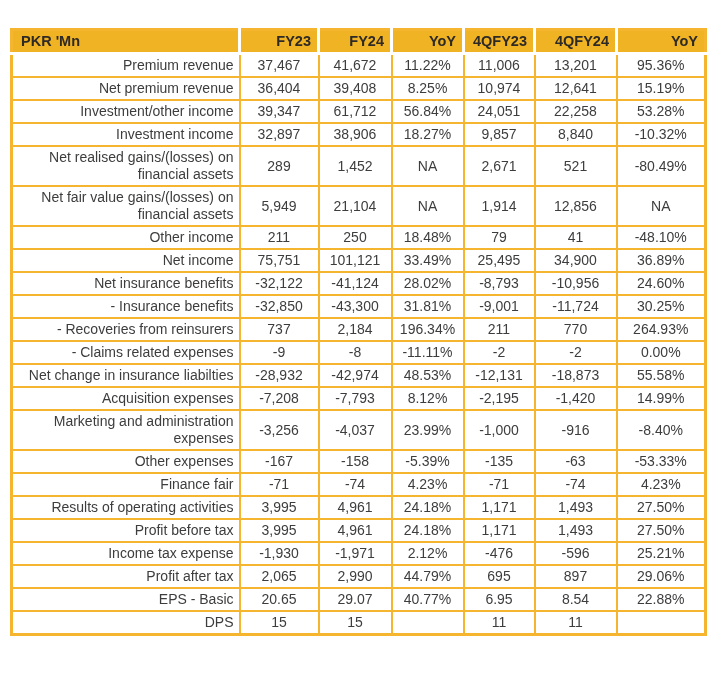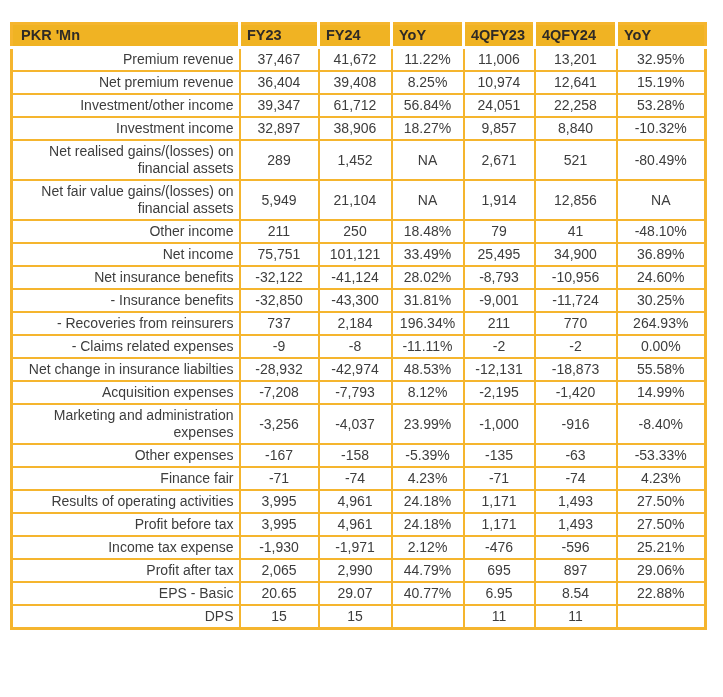--- a/index.html
+++ b/index.html
@@ -14,39 +14,39 @@
     margin:0;
     padding:0;
     background:var(--page-bg);
     font-family:"Liberation Sans","DejaVu Sans",sans-serif;
     color:var(--body-text);
   }
   .page{
     width:723px;
     height:686px;
     box-sizing:border-box;
-    padding:22px 10px;
+    padding:28px 10px;
     background:var(--page-bg);
   }
   table.fin{
     border-collapse:collapse;
     table-layout:fixed;
     width:694px;
     border:3px solid var(--grid);
     background:var(--cell-bg);
   }
   table.fin th{
     background:var(--gold);
     color:var(--header-text);
     font-weight:bold;
     font-size:14.5px;
     padding:2px 6px;
     border-left:3px solid #FFFFFF;
     border-bottom:3px solid #FFFFFF;
-    text-align:left;
+    text-align:right;
     line-height:17px;
   }
   table.fin th.label{
     text-align:left;
     padding-left:8px;
     border-left:none;
   }
   table.fin td{
     border:2px solid var(--grid);
     font-size:14px;
@@ -94,21 +94,21 @@
       </tr>
     </thead>
     <tbody>
         <tr>
           <td class="label">Premium revenue</td>
           <td class="num">37,467</td>
           <td class="num">41,672</td>
           <td class="num">11.22%</td>
           <td class="num">11,006</td>
           <td class="num">13,201</td>
-          <td class="num">32.95%</td>
+          <td class="num">95.36%</td>
         </tr>
         <tr>
           <td class="label">Net premium revenue</td>
           <td class="num">36,404</td>
           <td class="num">39,408</td>
           <td class="num">8.25%</td>
           <td class="num">10,974</td>
           <td class="num">12,641</td>
           <td class="num">15.19%</td>
         </tr>

